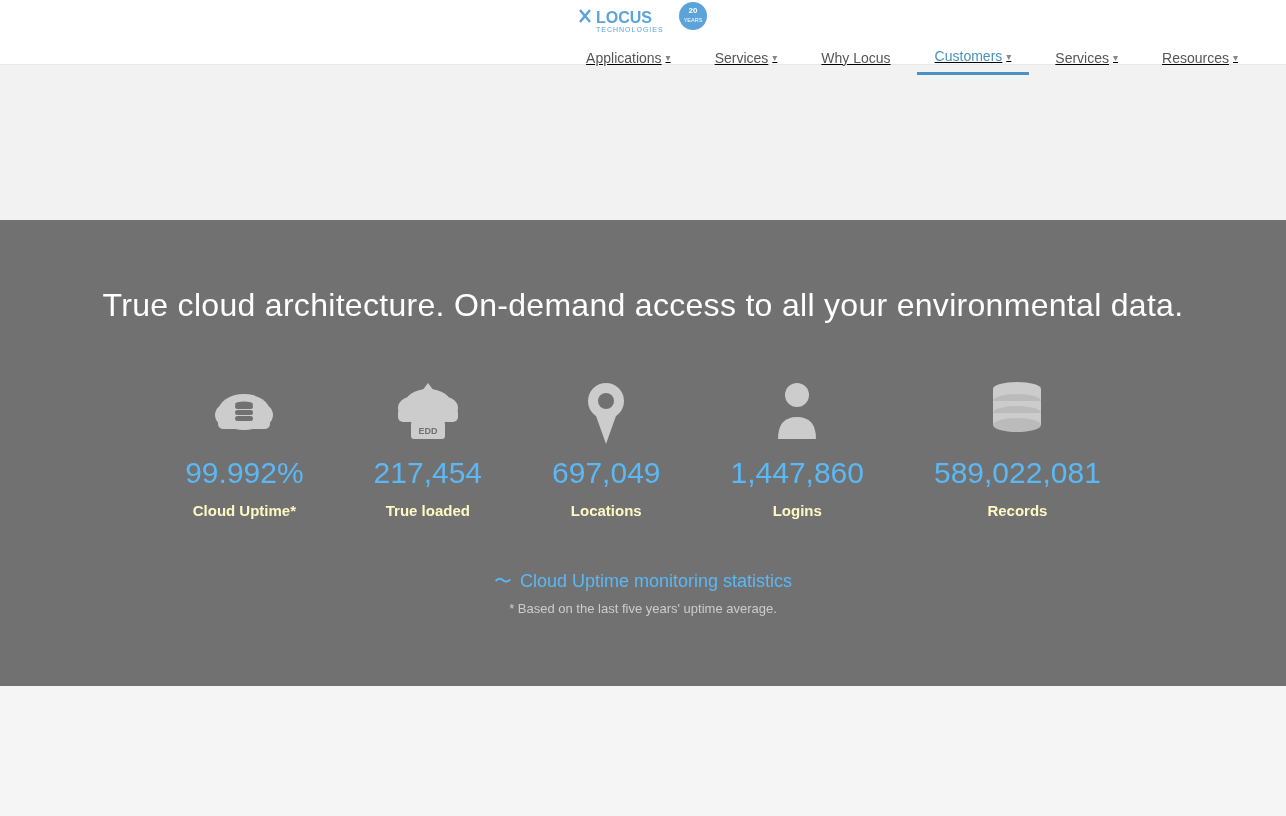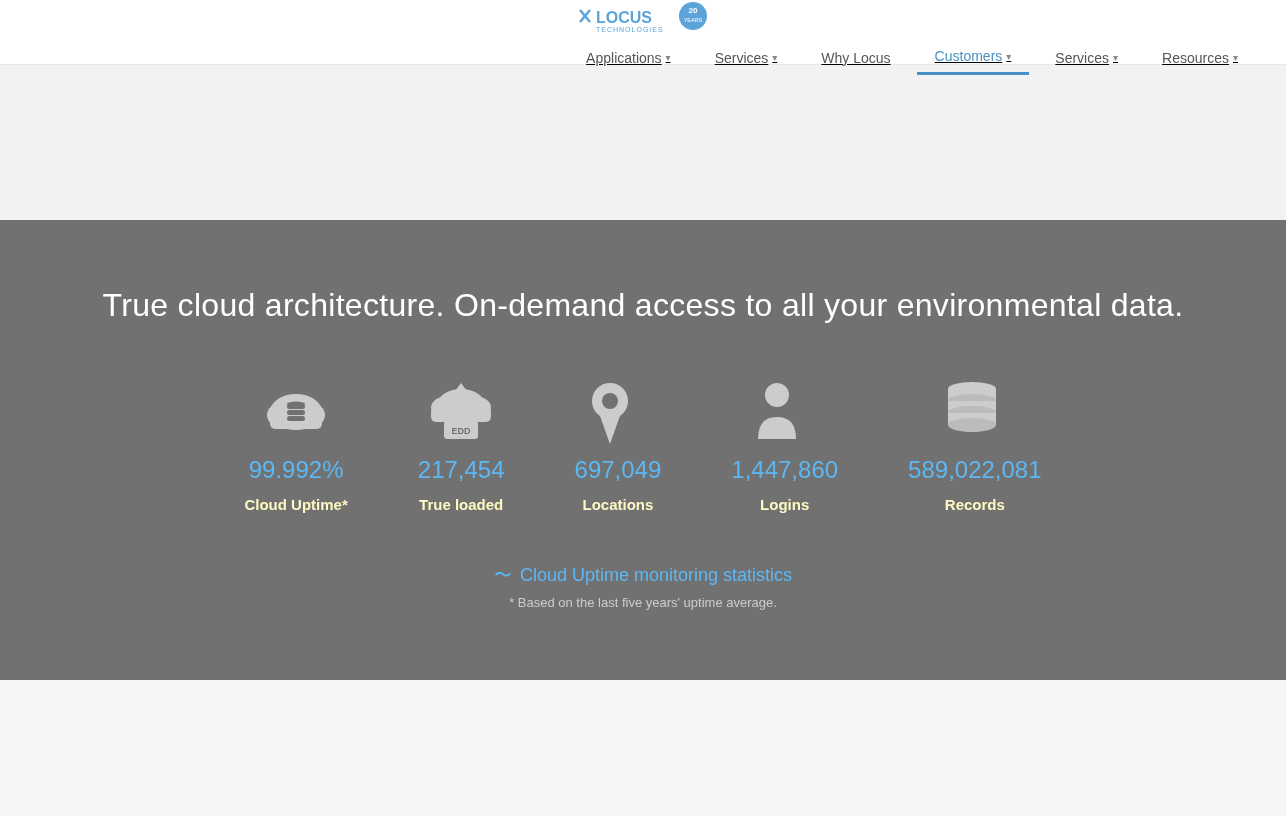--- a/index.html
+++ b/index.html
@@ -77,24 +77,24 @@
       display: flex;
       flex-direction: column;
       align-items: center;
       gap: 12px;
     }
     .stat-icon {
       width: 70px;
       height: 65px;
       display: flex;
       align-items: center;
-      justify-content: flex-start;
+      justify-content: center;
     }
     .stat-number {
-      font-size: 24px;
+      font-size: 30px;
       font-weight: 400;
       color: #5bb8f5;
     }
     .stat-label {
       font-size: 15px;
       color: #fef9c3;
       font-weight: 700;
     }
     .uptime-link {
       text-align: center;

